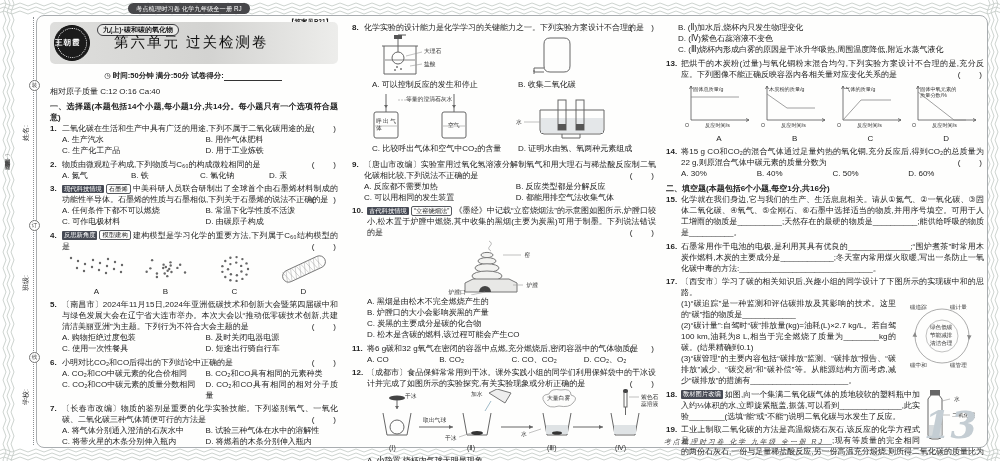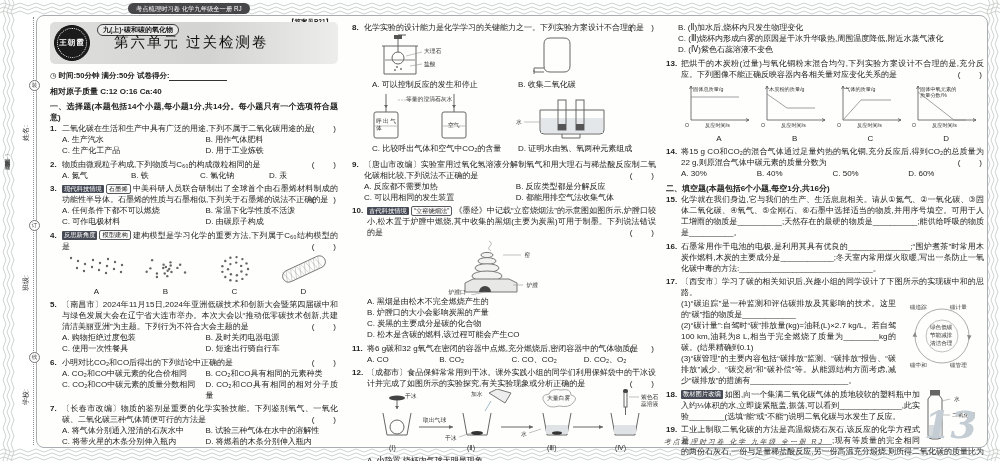--- a/index.html
+++ b/index.html
@@ -21,29 +21,29 @@
   .ansref{position:absolute;left:288px;top:18px;font-size:6.5px;font-weight:700;color:#222}
   
   .col{position:absolute;font-size:8px;line-height:11px;text-align:justify}
   #col1{left:50px;top:22px;width:288px}
   #col2{left:352px;top:22px;width:304px}
   #col3{left:666px;top:22px;width:318px}
   
   .tblock{position:relative;height:42px;border-radius:5px;
           background:linear-gradient(90deg,#dededc 0%,#d3d3d1 55%,#ededeb 100%)}
   .logo{position:absolute;left:4px;top:3px;width:34px;height:34px;border:1.6px solid #141414;border-radius:50%;
-        background:#1b1b1b;color:#fff;text-align:center;font-size:7.5px;line-height:34px;font-weight:700;letter-spacing:1px}
+        background:#1b1b1b;color:#fff;text-align:left;font-size:7.5px;line-height:34px;font-weight:700;letter-spacing:1px}
   .logo:after{content:"";position:absolute;left:2px;top:2px;right:2px;bottom:2px;border:1px dotted #fff;border-radius:50%}
   .seriestag{position:absolute;left:47px;top:2px;font-size:7px;font-weight:700;color:#18181a;
              border:1px solid #3c3c40;border-radius:7px;padding:0 5px;line-height:10px;background:#e9e9e7}
   .ttl{position:absolute;left:64px;top:15px;font-size:14.5px;font-weight:400;letter-spacing:2px;color:#111}
-  .metaline{margin:6px 2px 0 0;text-align:left;font-size:7.5px;font-weight:700;color:#222}
+  .metaline{margin:6px 2px 0 0;text-align:center;font-size:7.5px;font-weight:700;color:#222}
   .metaline .blank{display:inline-block;width:58px;border-bottom:1px solid #333;height:8px;vertical-align:bottom}
   .clock{font-weight:400;margin-right:2px}
-  .amass{margin-top:5px;font-weight:700}
+  .amass{margin-top:5px;font-weight:400}
   .sech{margin-top:4px;font-weight:700}
   
   .q{position:relative;padding-left:12px;margin-bottom:2.5px}
   .q.wn{padding-left:15px}
   .num{position:absolute;left:0;top:0;font-weight:700}
   .stem{position:relative;margin:0}
   .br{position:absolute;right:0;bottom:0;letter-spacing:2px;white-space:pre}
   .o2{display:flex}.o2>span{flex:0 0 52%}.o2>span+span{flex:0 0 48%}
   .o4{display:flex}.o4>span{flex:0 0 25%}
   .o1>p{margin:0}
@@ -480,22 +480,22 @@
     </div>
     <p style="margin:0">A. (Ⅰ)静置,烧杯内气球无明显现象</p>
   </div>
 </div>
 
 <div id="col3" class="col">
 
   <div class="q wn" style="padding-left:12px">
     <div class="o1">
       <p>B. (Ⅱ)加水后,烧杯内只发生物理变化</p>
+      <p>D. (Ⅳ)紫色石蕊溶液不变色</p>
       <p>C. (Ⅲ)烧杯内形成白雾的原因是干冰升华吸热,周围温度降低,附近水蒸气液化</p>
-      <p>D. (Ⅳ)紫色石蕊溶液不变色</p>
     </div>
   </div>
 
   <div class="q wn">
     <span class="num">13.</span>
     <p class="stem"><span>把烘干的木炭粉(过量)与氧化铜粉末混合均匀,下列实验方案设计不合理的是,充分反应。下列图像不能正确反映容器内各相关量对应变化关系的是</span><span class="br">(    )</span></p>
     <div class="graphrow">
       <div>
         <svg width="74" height="48">
           <path d="M10 4 V38 H68" stroke="#555" fill="none" stroke-width="0.8"></path>

